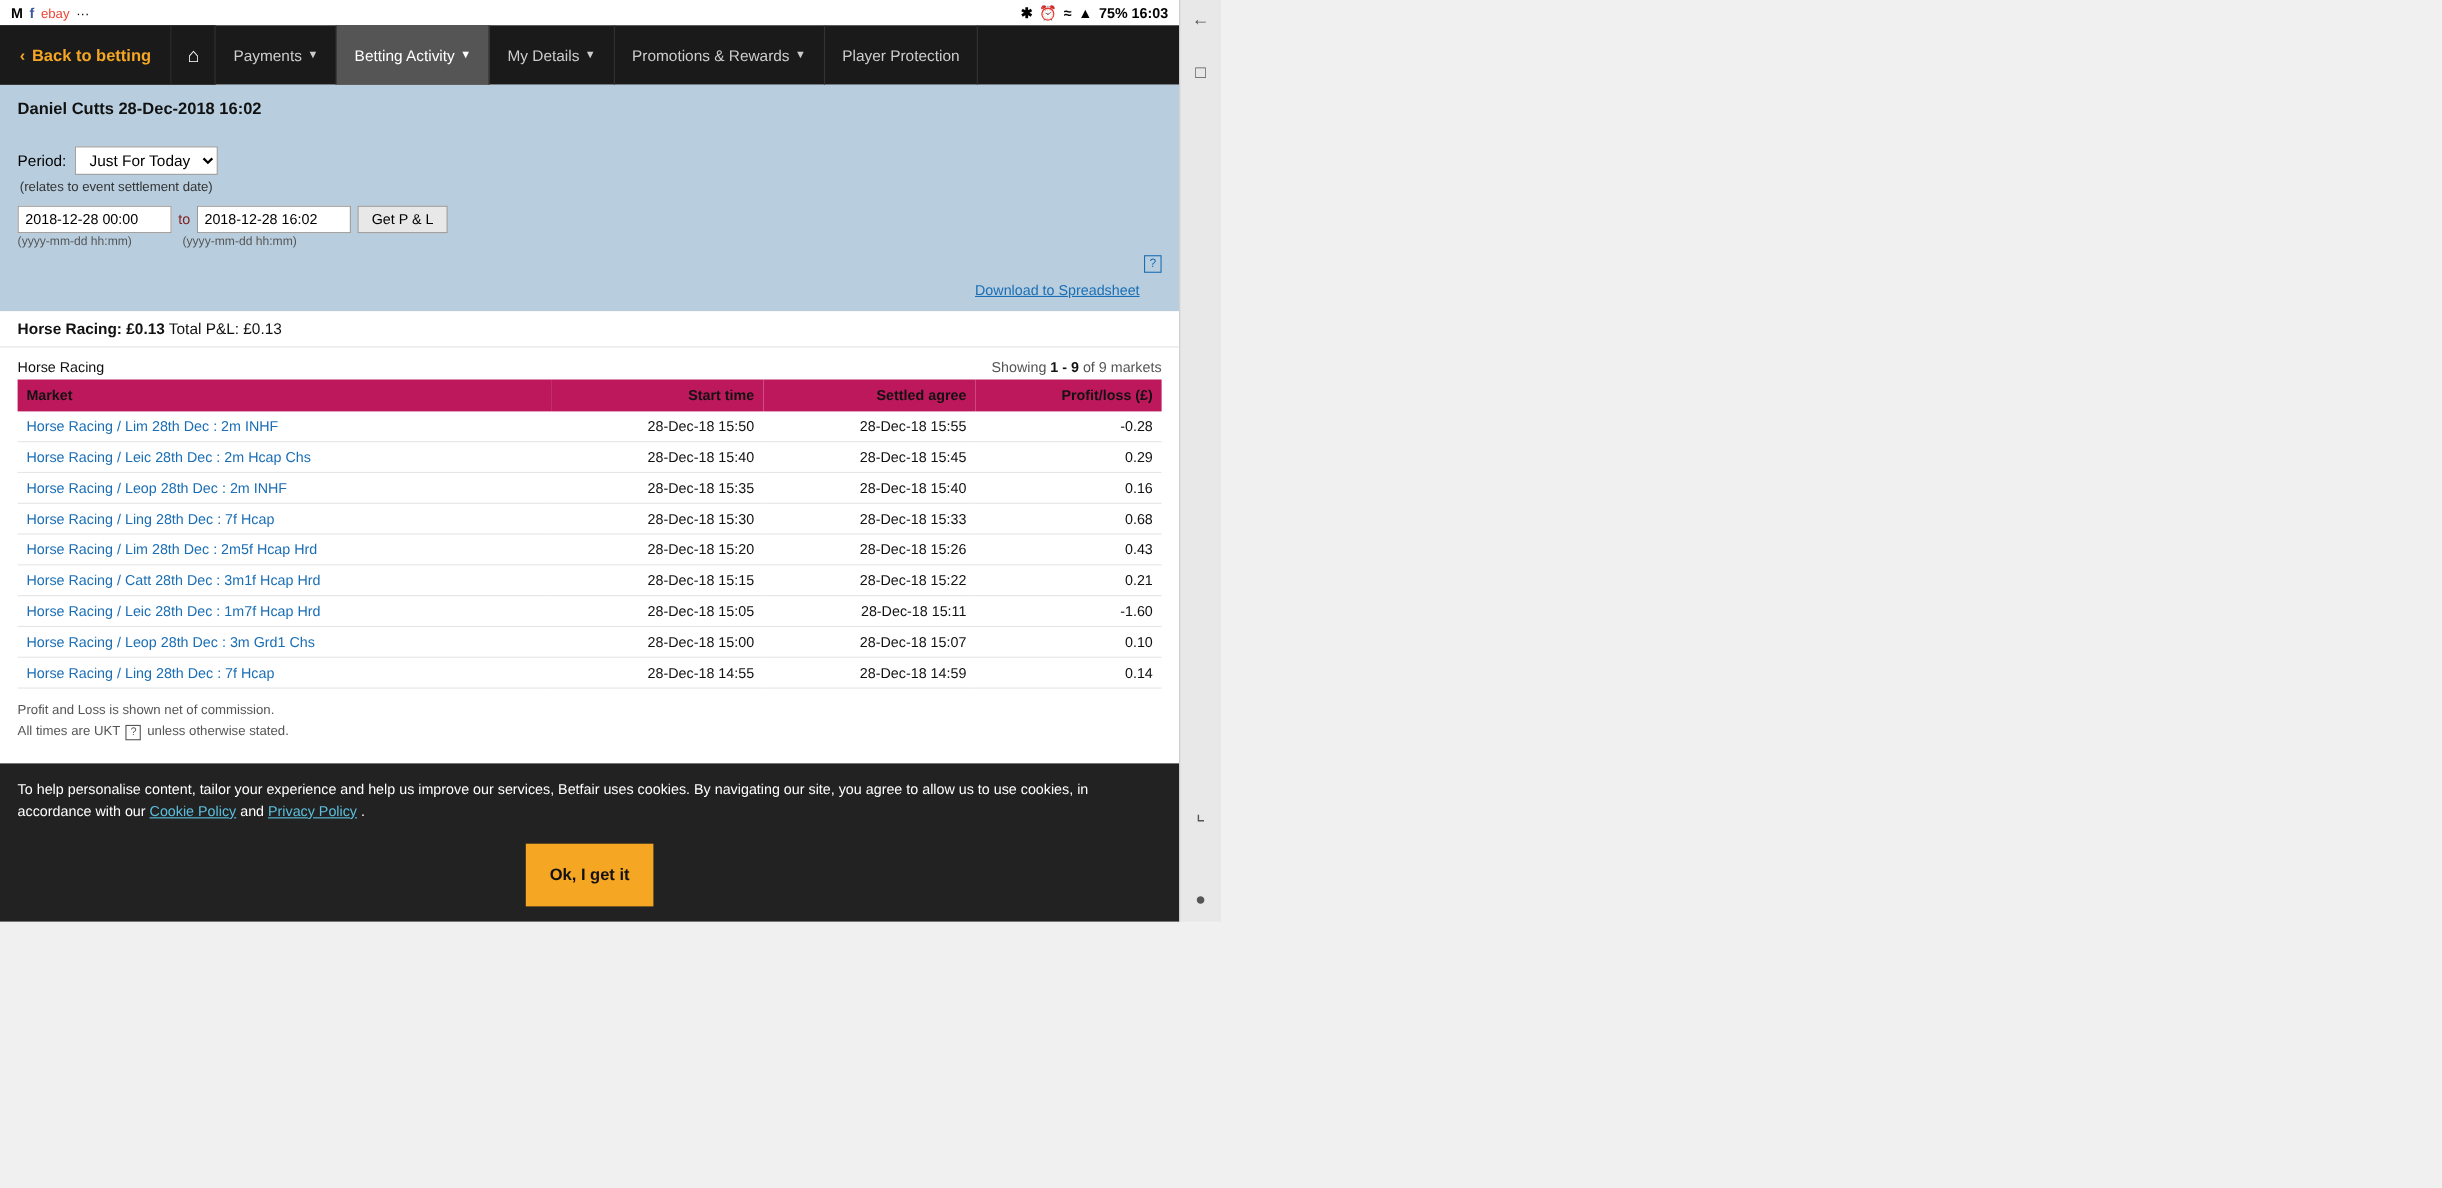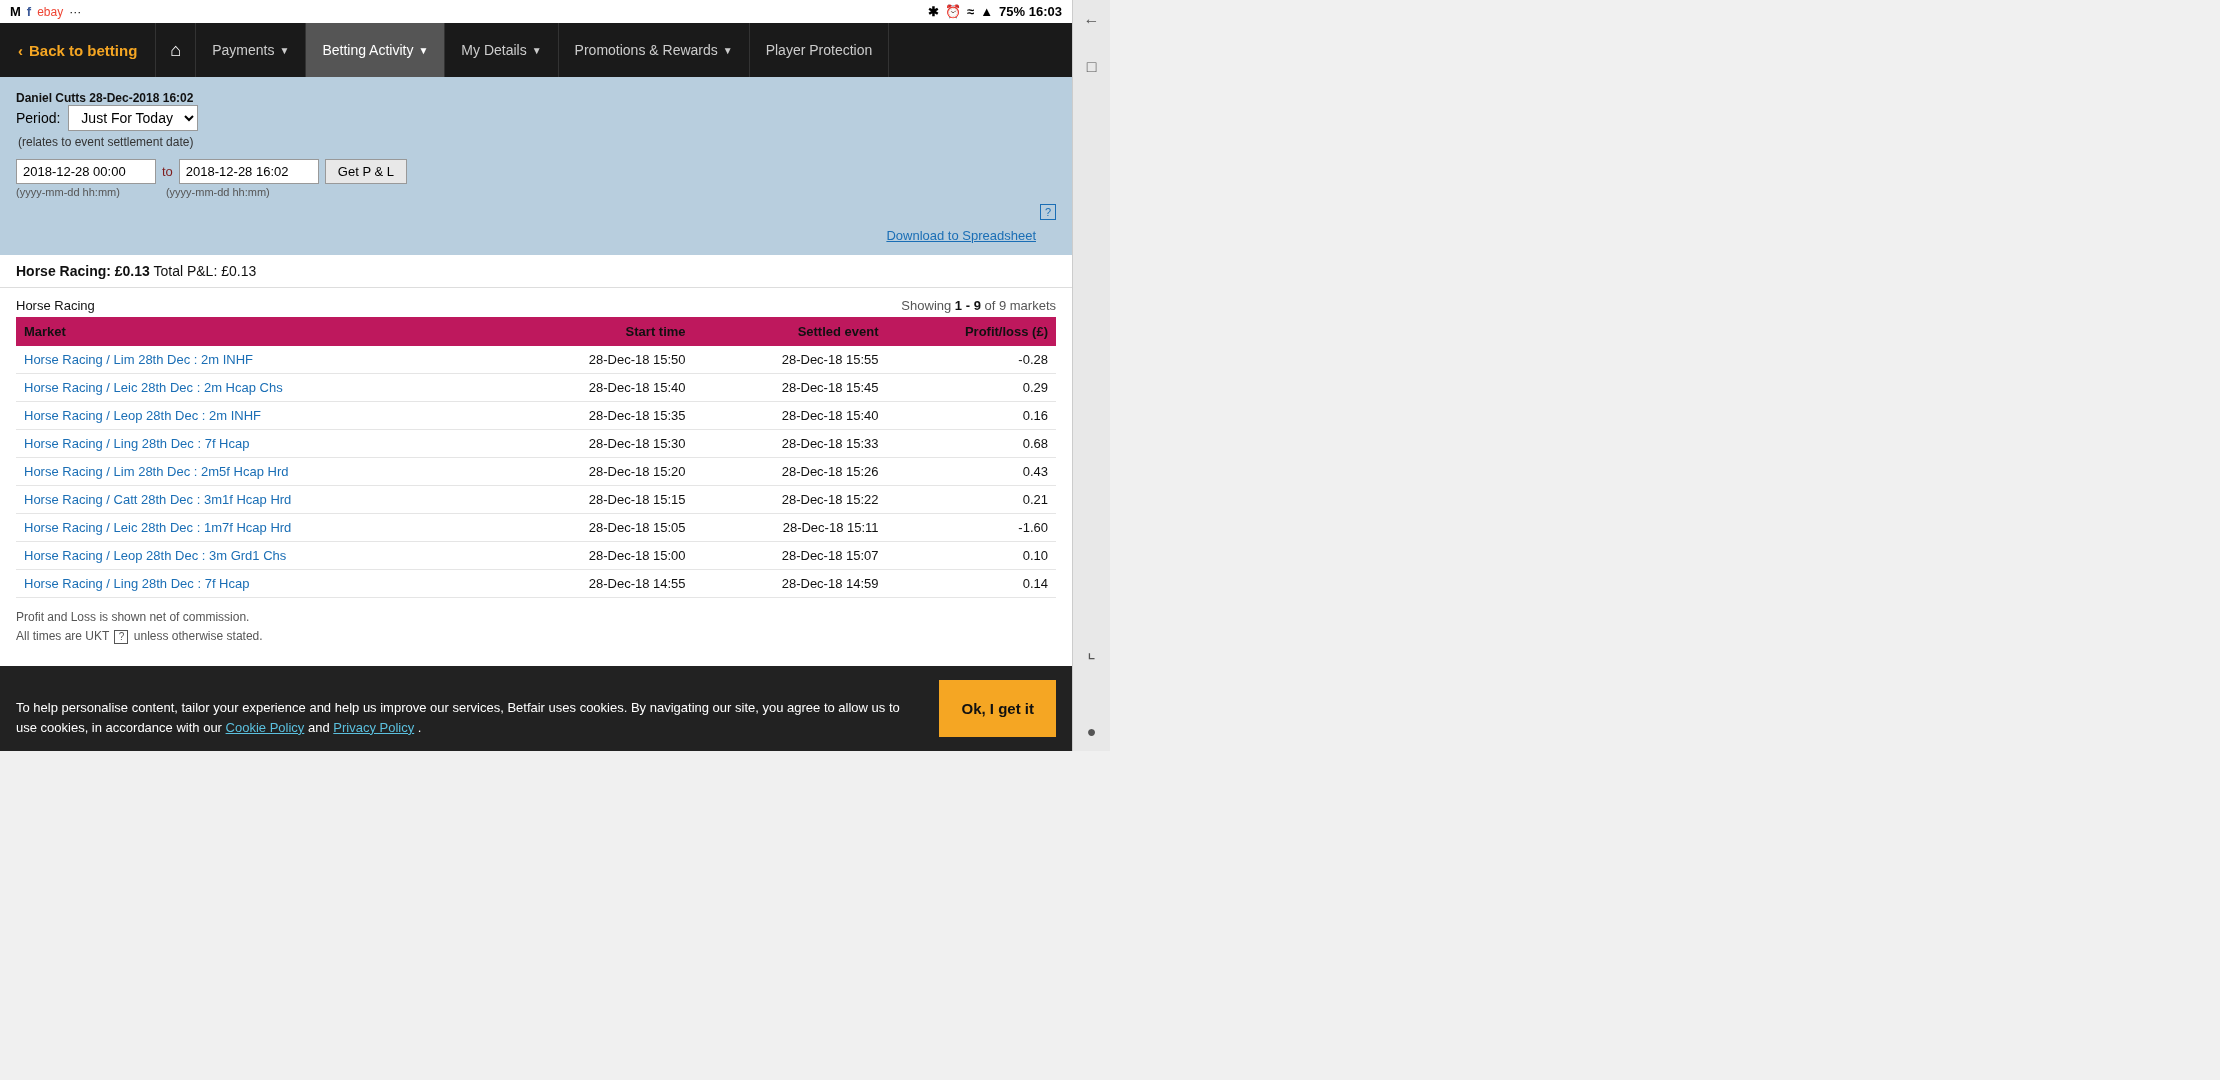--- a/index.html
+++ b/index.html
@@ -60,21 +60,21 @@
       background: #555;
       color: #fff;
     }
     .nav-chevron { font-size: 10px; }
 
     
     .header-section {
       background: #b8cede;
       padding: 14px 16px 12px 16px;
     }
-    .page-title { font-size: 12px; font-weight: bold; color: #111; margin-bottom: 0; }
+    .page-title { font-size: 15px; font-weight: bold; color: #111; margin-bottom: 25px; }
 
     .period-row { display: flex; align-items: center; gap: 8px; margin-bottom: 4px; }
     .period-select {
       padding: 3px 8px;
       font-size: 14px;
       border: 1px solid #999;
       background: #fff;
       cursor: pointer;
     }
     .period-note { font-size: 12px; color: #333; margin-left: 2px; margin-bottom: 10px; }
@@ -156,26 +156,27 @@
       font-size: 10px;
       margin: 0 2px;
       cursor: pointer;
     }
 
     
     .cookie-banner {
       background: #222;
       color: #fff;
       display: flex;
-      align-items: flex-end;
+      align-items: center;
       justify-content: space-between;
       padding: 14px 16px;
       font-size: 13px;
       line-height: 1.5;
       gap: 20px;
+      flex-direction: column;
     }
     .cookie-text { flex: 1; }
     .cookie-link { color: #5bc0de; text-decoration: underline; cursor: pointer; }
     .cookie-btn {
       background: #f5a623;
       color: #111;
       border: none;
       padding: 20px 22px;
       font-size: 15px;
       font-weight: bold;
@@ -292,21 +293,21 @@
         <span class="showing-text">
           Showing <strong>1 - 9</strong> of 9 markets
         </span>
       </div>
 
       <table>
         <thead>
           <tr>
             <th>Market</th>
             <th>Start time</th>
-            <th>Settled event</th>
+            <th>Settled agree</th>
             <th>Profit/loss (£)</th>
           </tr>
         </thead>
         <tbody id="table-body">
         <tr>
       <td><a href="#">Horse Racing / Lim 28th Dec : 2m INHF</a></td>
       <td>28-Dec-18 15:50</td>
       <td>28-Dec-18 15:55</td>
       <td>-0.28</td>
     </tr>

